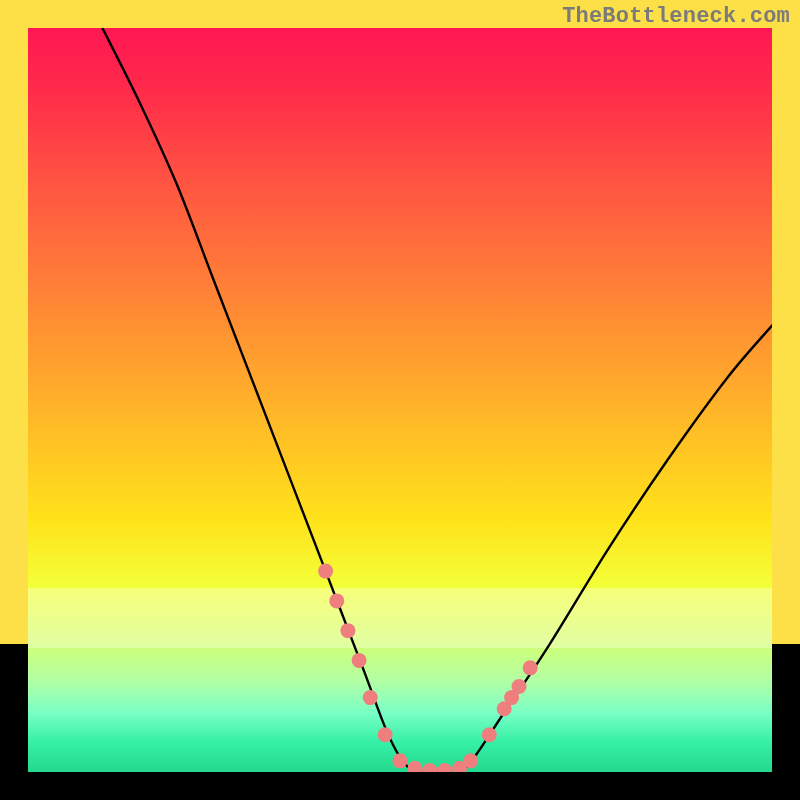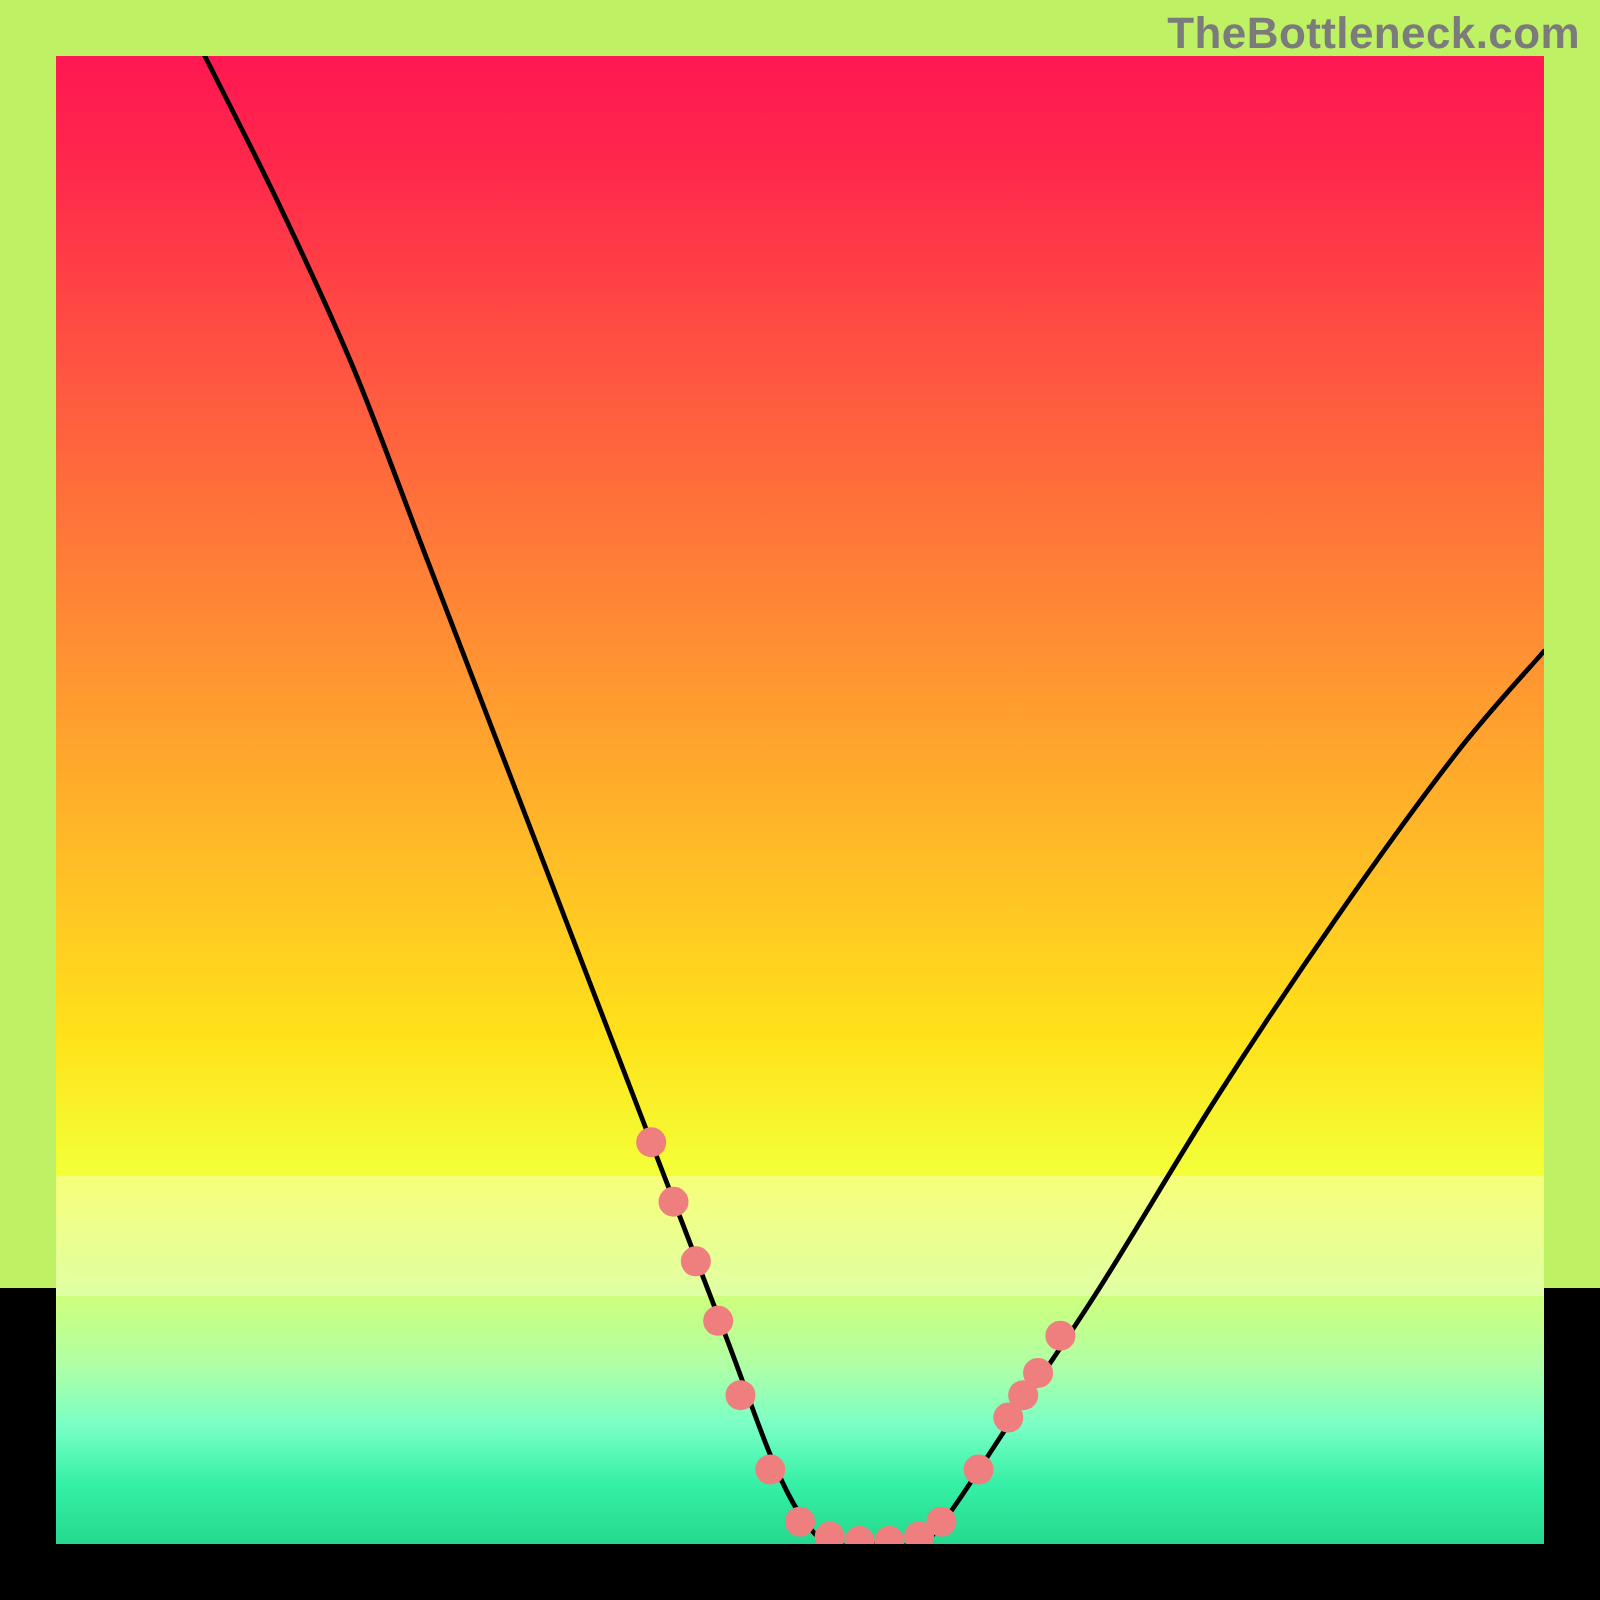--- a/index.html
+++ b/index.html
@@ -10,21 +10,22 @@
     background: #000;
     overflow: hidden;
     font-family: Arial, Helvetica, sans-serif;
   }
   .frame {
     position: absolute;
     top: 0;
     left: 0;
     width: 800px;
     height: 644px;
-    background: #bef264;
+    background: #fde047;
+    font-family: Liberation Mono, monospace;
   }
   .plot-area {
     position: absolute;
     top: 28px;
     left: 28px;
     width: 744px;
     height: 744px;
     overflow: hidden;
   }
   .gradient {

